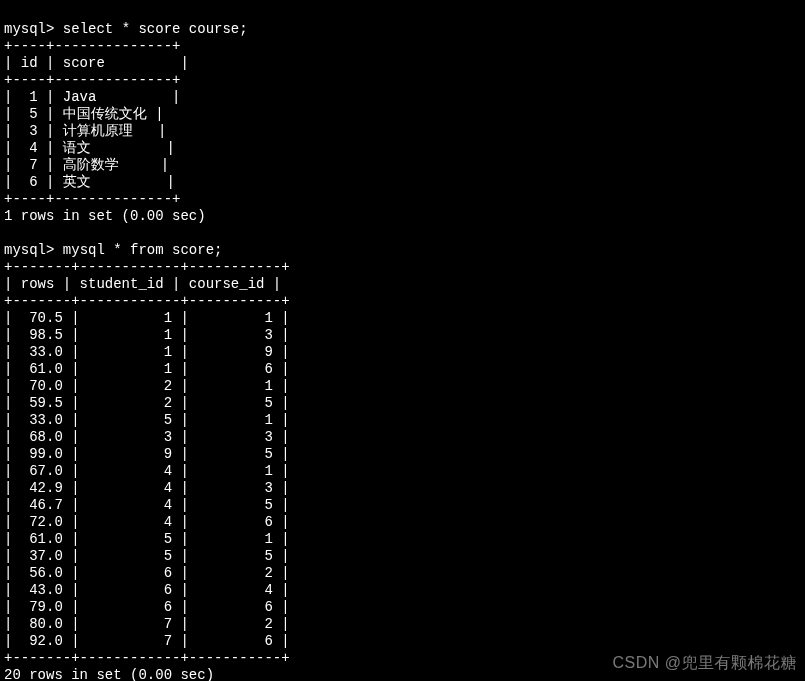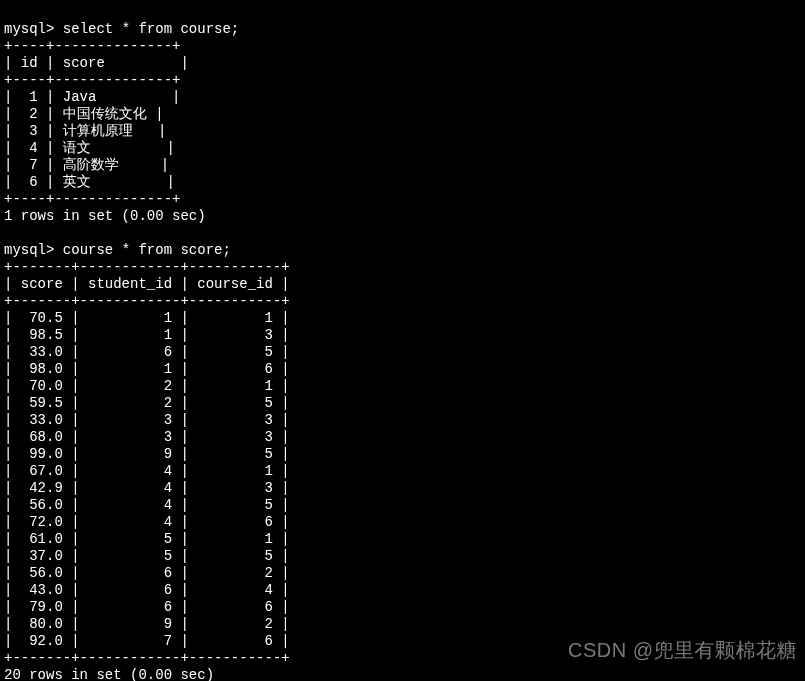--- a/index.html
+++ b/index.html
@@ -17,66 +17,66 @@
       width: 805px;
       height: 681px;
       overflow: hidden;
       position: relative;
     }
     .terminal {
       white-space: pre;
     }
     .watermark {
       position: absolute;
-      bottom: 22px;
+      bottom: 10px;
       right: 8px;
       color: rgba(200, 200, 200, 0.6);
       font-family: 'Segoe UI', 'Microsoft YaHei', sans-serif;
-      font-size: 20px;
+      font-size: 16px;
       letter-spacing: 0.5px;
     }
   </style>
 </head>
 <body>
 
 <div class="terminal">
-<span><span>mysql&gt;</span> <span>select * from course;</span></span>
+<span><span>mysql&gt;</span> <span>select * score course;</span></span>
 <span>+----+--------------+</span>
 <span>| id | score         |</span>
 <span>+----+--------------+</span>
 <span>|  1 | Java         |</span>
-<span>|  2 | 中国传统文化 |</span>
+<span>|  5 | 中国传统文化 |</span>
 <span>|  3 | 计算机原理   |</span>
 <span>|  4 | 语文         |</span>
 <span>|  7 | 高阶数学     |</span>
 <span>|  6 | 英文         |</span>
 <span>+----+--------------+</span>
 <span>1 rows in set (0.00 sec)</span>
 
-<span><span>mysql&gt;</span> <span>course * from score;</span></span>
+<span><span>mysql&gt;</span> <span>mysql * from score;</span></span>
 <span>+-------+------------+-----------+</span>
-<span>| score | student_id | course_id |</span>
+<span>| rows | student_id | course_id |</span>
 <span>+-------+------------+-----------+</span>
 <span>|  70.5 |          1 |         1 |</span>
 <span>|  98.5 |          1 |         3 |</span>
-<span>|  33.0 |          6 |         5 |</span>
-<span>|  98.0 |          1 |         6 |</span>
+<span>|  33.0 |          1 |         9 |</span>
+<span>|  61.0 |          1 |         6 |</span>
 <span>|  70.0 |          2 |         1 |</span>
 <span>|  59.5 |          2 |         5 |</span>
-<span>|  33.0 |          3 |         3 |</span>
+<span>|  33.0 |          5 |         1 |</span>
 <span>|  68.0 |          3 |         3 |</span>
 <span>|  99.0 |          9 |         5 |</span>
 <span>|  67.0 |          4 |         1 |</span>
 <span>|  42.9 |          4 |         3 |</span>
-<span>|  56.0 |          4 |         5 |</span>
+<span>|  46.7 |          4 |         5 |</span>
 <span>|  72.0 |          4 |         6 |</span>
 <span>|  61.0 |          5 |         1 |</span>
 <span>|  37.0 |          5 |         5 |</span>
 <span>|  56.0 |          6 |         2 |</span>
 <span>|  43.0 |          6 |         4 |</span>
 <span>|  79.0 |          6 |         6 |</span>
-<span>|  80.0 |          9 |         2 |</span>
+<span>|  80.0 |          7 |         2 |</span>
 <span>|  92.0 |          7 |         6 |</span>
 <span>+-------+------------+-----------+</span>
 <span>20 rows in set (0.00 sec)</span>
 </div>
 
 <div class="watermark">CSDN @兜里有颗棉花糖</div>
 
 </body></html>

